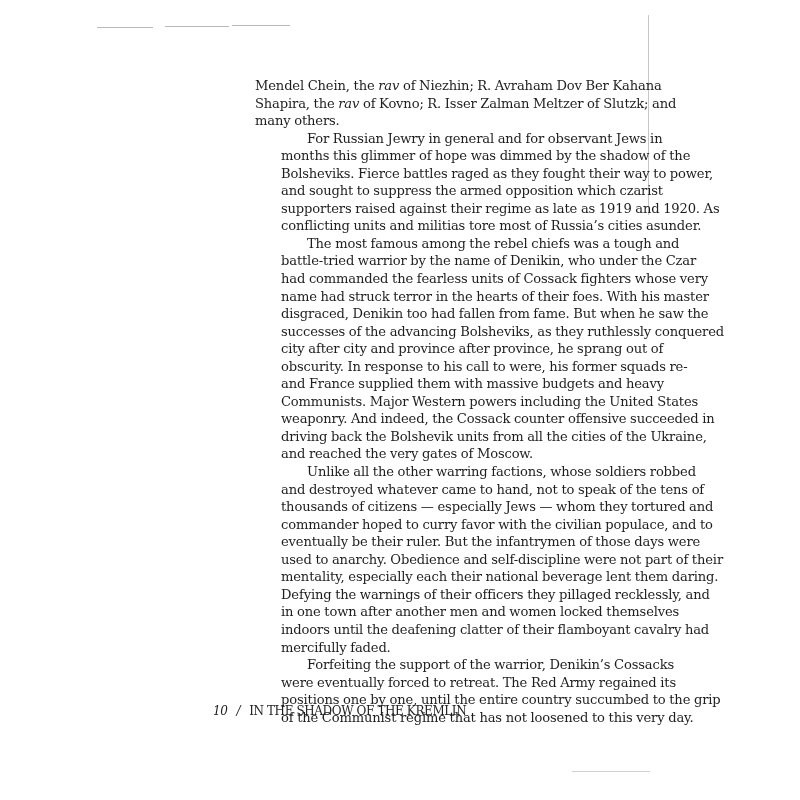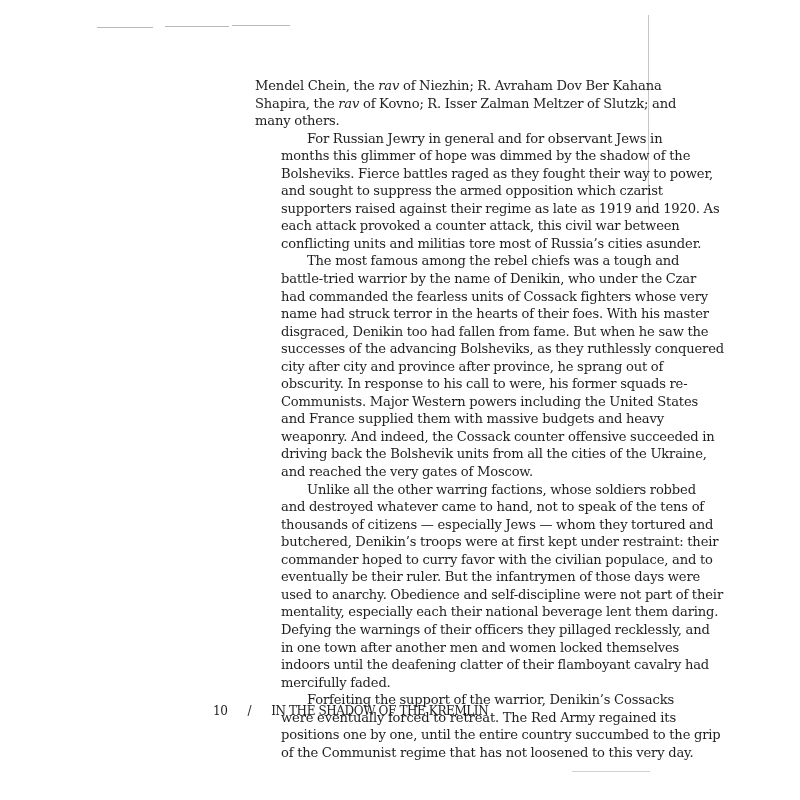--- a/index.html
+++ b/index.html
@@ -74,21 +74,22 @@
     }
     .running-footer {
       position: absolute;
       left: 213px;
       top: 704px;
       font-size: 12px;
       letter-spacing: -0.4px;
       color: #1e1e1e;
     }
     .running-footer .folio {
-      margin-right: 20px;
+      font-style: italic;
+      margin-right: 9px;
     }
   </style>
 </head>
 <body>
 
 <div class="scan-line-top" style="left:97px;width:56px;"></div>
 <div class="scan-line-top" style="left:165px;width:64px;top:26px;"></div>
 <div class="scan-line-top" style="left:232px;width:58px;top:25px;"></div>
 <div class="scan-line-right"></div>
 <div class="scan-line-bottom"></div>
@@ -98,43 +99,41 @@
       <span class="line"><span>Mendel Chein, the </span><em>rav</em><span> of Niezhin; R. Avraham Dov Ber Kahana</span></span>
       <span class="line"><span>Shapira, the </span><em>rav</em><span> of Kovno; R. Isser Zalman Meltzer of Slutzk; and</span></span>
       <span class="line last"><span>many others.</span></span>
     </p>
     <p>
       <span class="line indent"><span>For Russian Jewry in general and for observant Jews in</span></span>
       <span class="line"><span>months this glimmer of hope was dimmed by the shadow of the</span></span>
       <span class="line"><span>Bolsheviks. Fierce battles raged as they fought their way to power,</span></span>
       <span class="line"><span>and sought to suppress the armed opposition which czarist</span></span>
       <span class="line"><span>supporters raised against their regime as late as 1919 and 1920. As</span></span>
-      <span class="line"><span>each attack provoked a counter attack, this civil war between</span></span>
       <span class="line last"><span>conflicting units and militias tore most of Russia’s cities asunder.</span></span>
     </p>
     <p>
       <span class="line indent"><span>The most famous among the rebel chiefs was a tough and</span></span>
       <span class="line"><span>battle-tried warrior by the name of Denikin, who under the Czar</span></span>
       <span class="line"><span>had commanded the fearless units of Cossack fighters whose very</span></span>
       <span class="line"><span>name had struck terror in the hearts of their foes. With his master</span></span>
       <span class="line"><span>disgraced, Denikin too had fallen from fame. But when he saw the</span></span>
       <span class="line"><span>successes of the advancing Bolsheviks, as they ruthlessly conquered</span></span>
       <span class="line"><span>city after city and province after province, he sprang out of</span></span>
       <span class="line"><span>obscurity. In response to his call to were, his former squads re-</span></span>
+      <span class="line"><span>and France supplied them with massive budgets and heavy</span></span>
       <span class="line"><span>Communists. Major Western powers including the United States</span></span>
-      <span class="line"><span>and France supplied them with massive budgets and heavy</span></span>
       <span class="line"><span>weaponry. And indeed, the Cossack counter offensive succeeded in</span></span>
       <span class="line"><span>driving back the Bolshevik units from all the cities of the Ukraine,</span></span>
       <span class="line last"><span>and reached the very gates of Moscow.</span></span>
     </p>
     <p>
       <span class="line indent"><span>Unlike all the other warring factions, whose soldiers robbed</span></span>
       <span class="line"><span>and destroyed whatever came to hand, not to speak of the tens of</span></span>
       <span class="line"><span>thousands of citizens — especially Jews — whom they tortured and</span></span>
-      <span class="line"><span>butchered, Denikin’s troops were at first kept under restraint: their</span></span>
       <span class="line"><span>commander hoped to curry favor with the civilian populace, and to</span></span>
       <span class="line"><span>eventually be their ruler. But the infantrymen of those days were</span></span>
       <span class="line"><span>used to anarchy. Obedience and self-discipline were not part of their</span></span>
       <span class="line"><span>mentality, especially each their national beverage lent them daring.</span></span>
       <span class="line"><span>Defying the warnings of their officers they pillaged recklessly, and</span></span>
       <span class="line"><span>in one town after another men and women locked themselves</span></span>
       <span class="line"><span>indoors until the deafening clatter of their flamboyant cavalry had</span></span>
       <span class="line last"><span>mercifully faded.</span></span>
     </p>
     <p>

